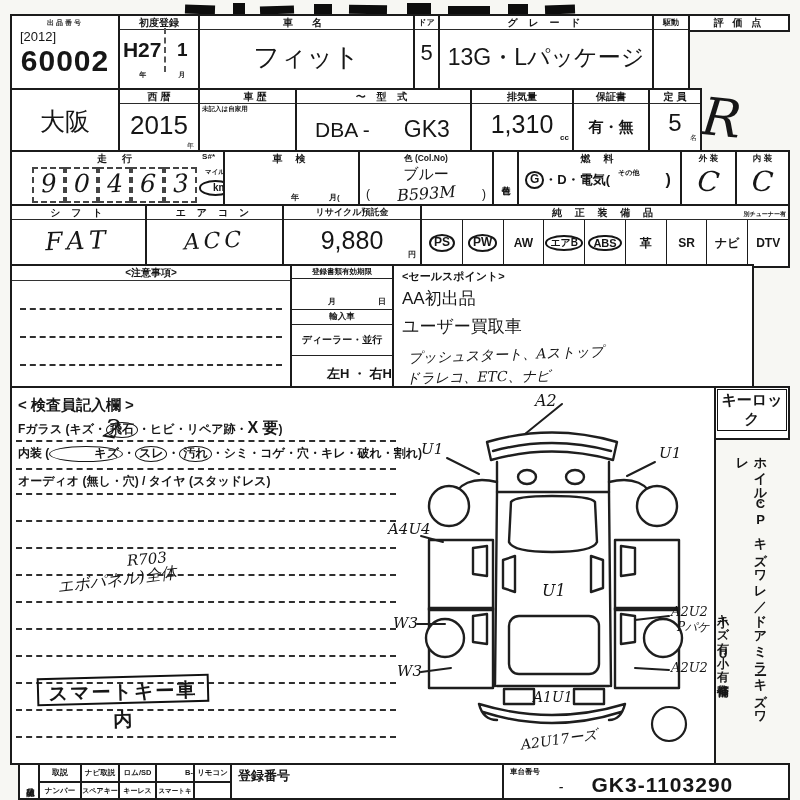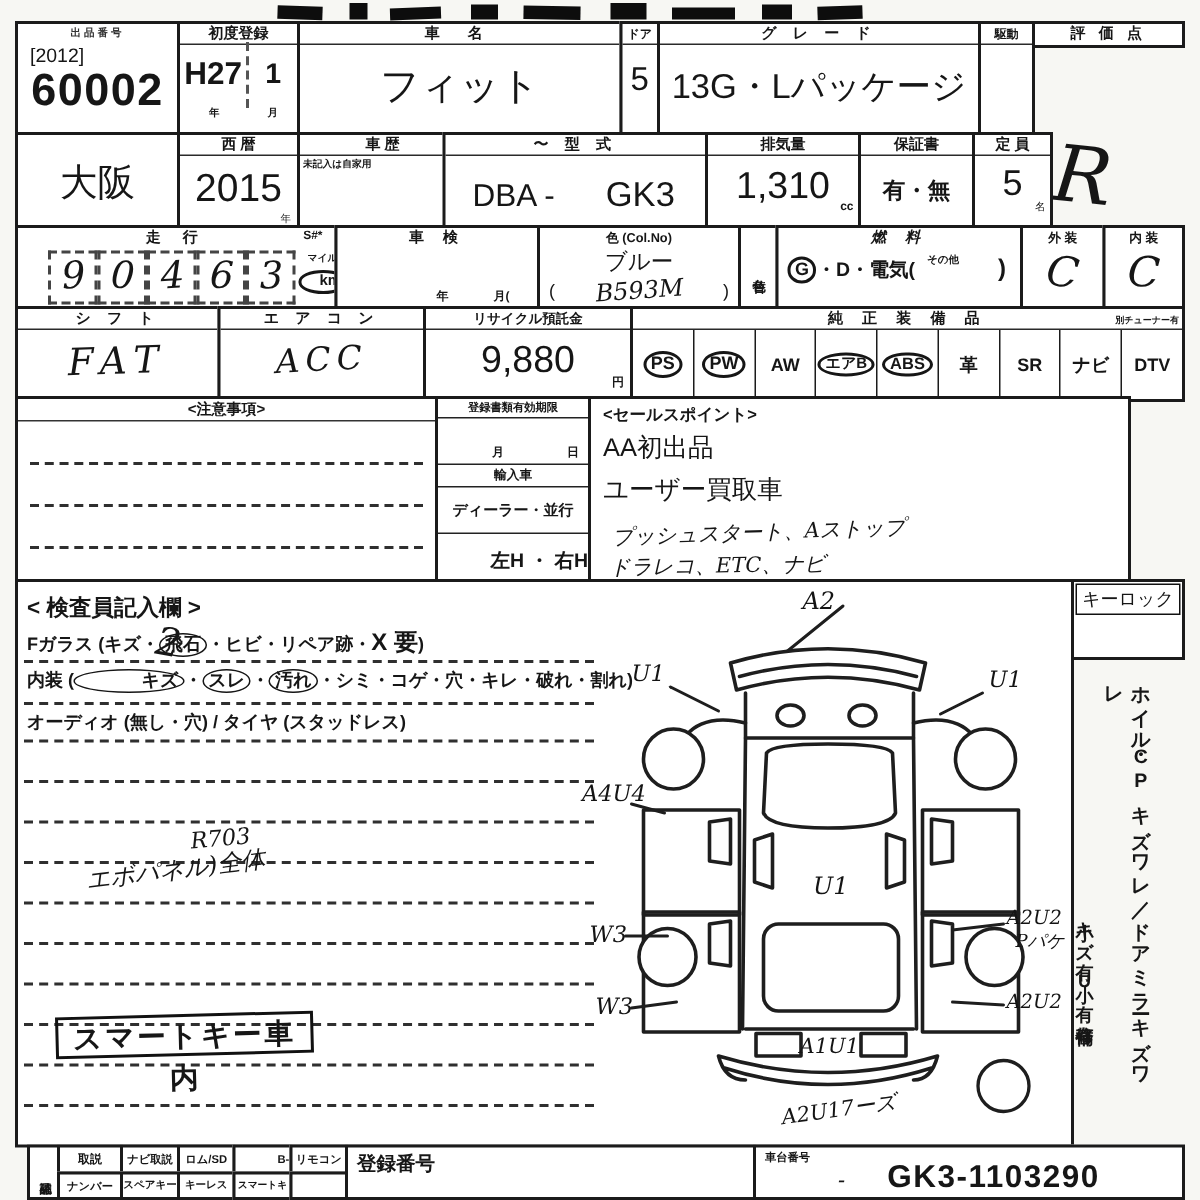--- a/index.html
+++ b/index.html
@@ -148,21 +148,21 @@
       <span class="hw" style="font-size:16px;transform:rotate(-4deg);">B593M</span>
       <span style="font-size:12px;">)</span>
     </div>
   </div>
 
   <div class="cell" style="left:492px;top:150px;width:27px;height:58px;display:flex;align-items:center;justify-content:center;">
     <div class="vt" style="font-size:9px;font-weight:bold;">色替</div>
   </div>
 
   <div class="cell" style="left:517px;top:150px;width:165px;height:58px;">
-    <div class="hdr noline" style="letter-spacing:5px;font-style:italic;">燃  料</div>
+    <div class="hdr noline" style="letter-spacing:5px;">燃  料</div>
     <div style="display:flex;align-items:center;padding-left:6px;margin-top:6px;">
       <span class="circ" style="font-size:12px;font-weight:bold;">G</span>
       <span style="font-size:13px;font-weight:bold;">・D・電気(</span>
       <span style="font-size:7px;font-weight:bold;transform:translateY(-7px);margin-left:8px;">その他</span>
       <span style="font-size:16px;font-weight:bold;margin-left:26px;">)</span>
     </div>
   </div>
 
   <div class="cell" style="left:680px;top:150px;width:57px;height:58px;">
     <div class="hdr noline" style="font-size:8.5px;">外 装</div>
@@ -346,21 +346,21 @@
       <text x="10" y="286" font-size="15">W3</text>
       <text x="284" y="226" font-size="13">A2U2</text>
       <text x="290" y="241" font-size="12">Pパケ</text>
       <text x="284" y="282" font-size="13">A2U2</text>
       <text x="146" y="312" font-size="14">A1U1</text>
       <text x="134" y="356" font-size="14" transform="rotate(-8 160 352)">A2U17ーズ</text>
     </svg>
   </div>
 
   <div class="cell" style="left:714px;top:386px;width:76px;height:54px;">
-    <div style="font-size:12px;font-weight:normal;text-align:center;border:1.5px solid #111;margin:1px;padding:1px 0;">キーロック</div>
+    <div style="font-size:15px;font-weight:bold;text-align:center;border:1.5px solid #111;margin:1px;padding:1px 0;">キーロック</div>
   </div>
   <div class="nob vt" style="left:733px;top:448px;height:278px;font-size:13px;font-weight:bold;letter-spacing:1px;">ホイル・CPキズワレ／ドアミラーキズワレ</div>
   <div class="nob vt" style="left:714px;top:606px;height:170px;font-size:12px;font-weight:bold;">小キズ有 小U有 補修有</div>
 
   <div class="cell" style="left:18px;top:763px;width:22px;height:37px;display:flex;align-items:center;justify-content:center;">
     <div class="vt" style="font-size:8px;font-weight:bold;">確認品</div>
   </div>
 
   <div class="cell" style="left:38px;top:763px;width:44px;height:20px;">
       <div style="font-size:8px;font-weight:bold;text-align:center;line-height:16px;">取説</div>

